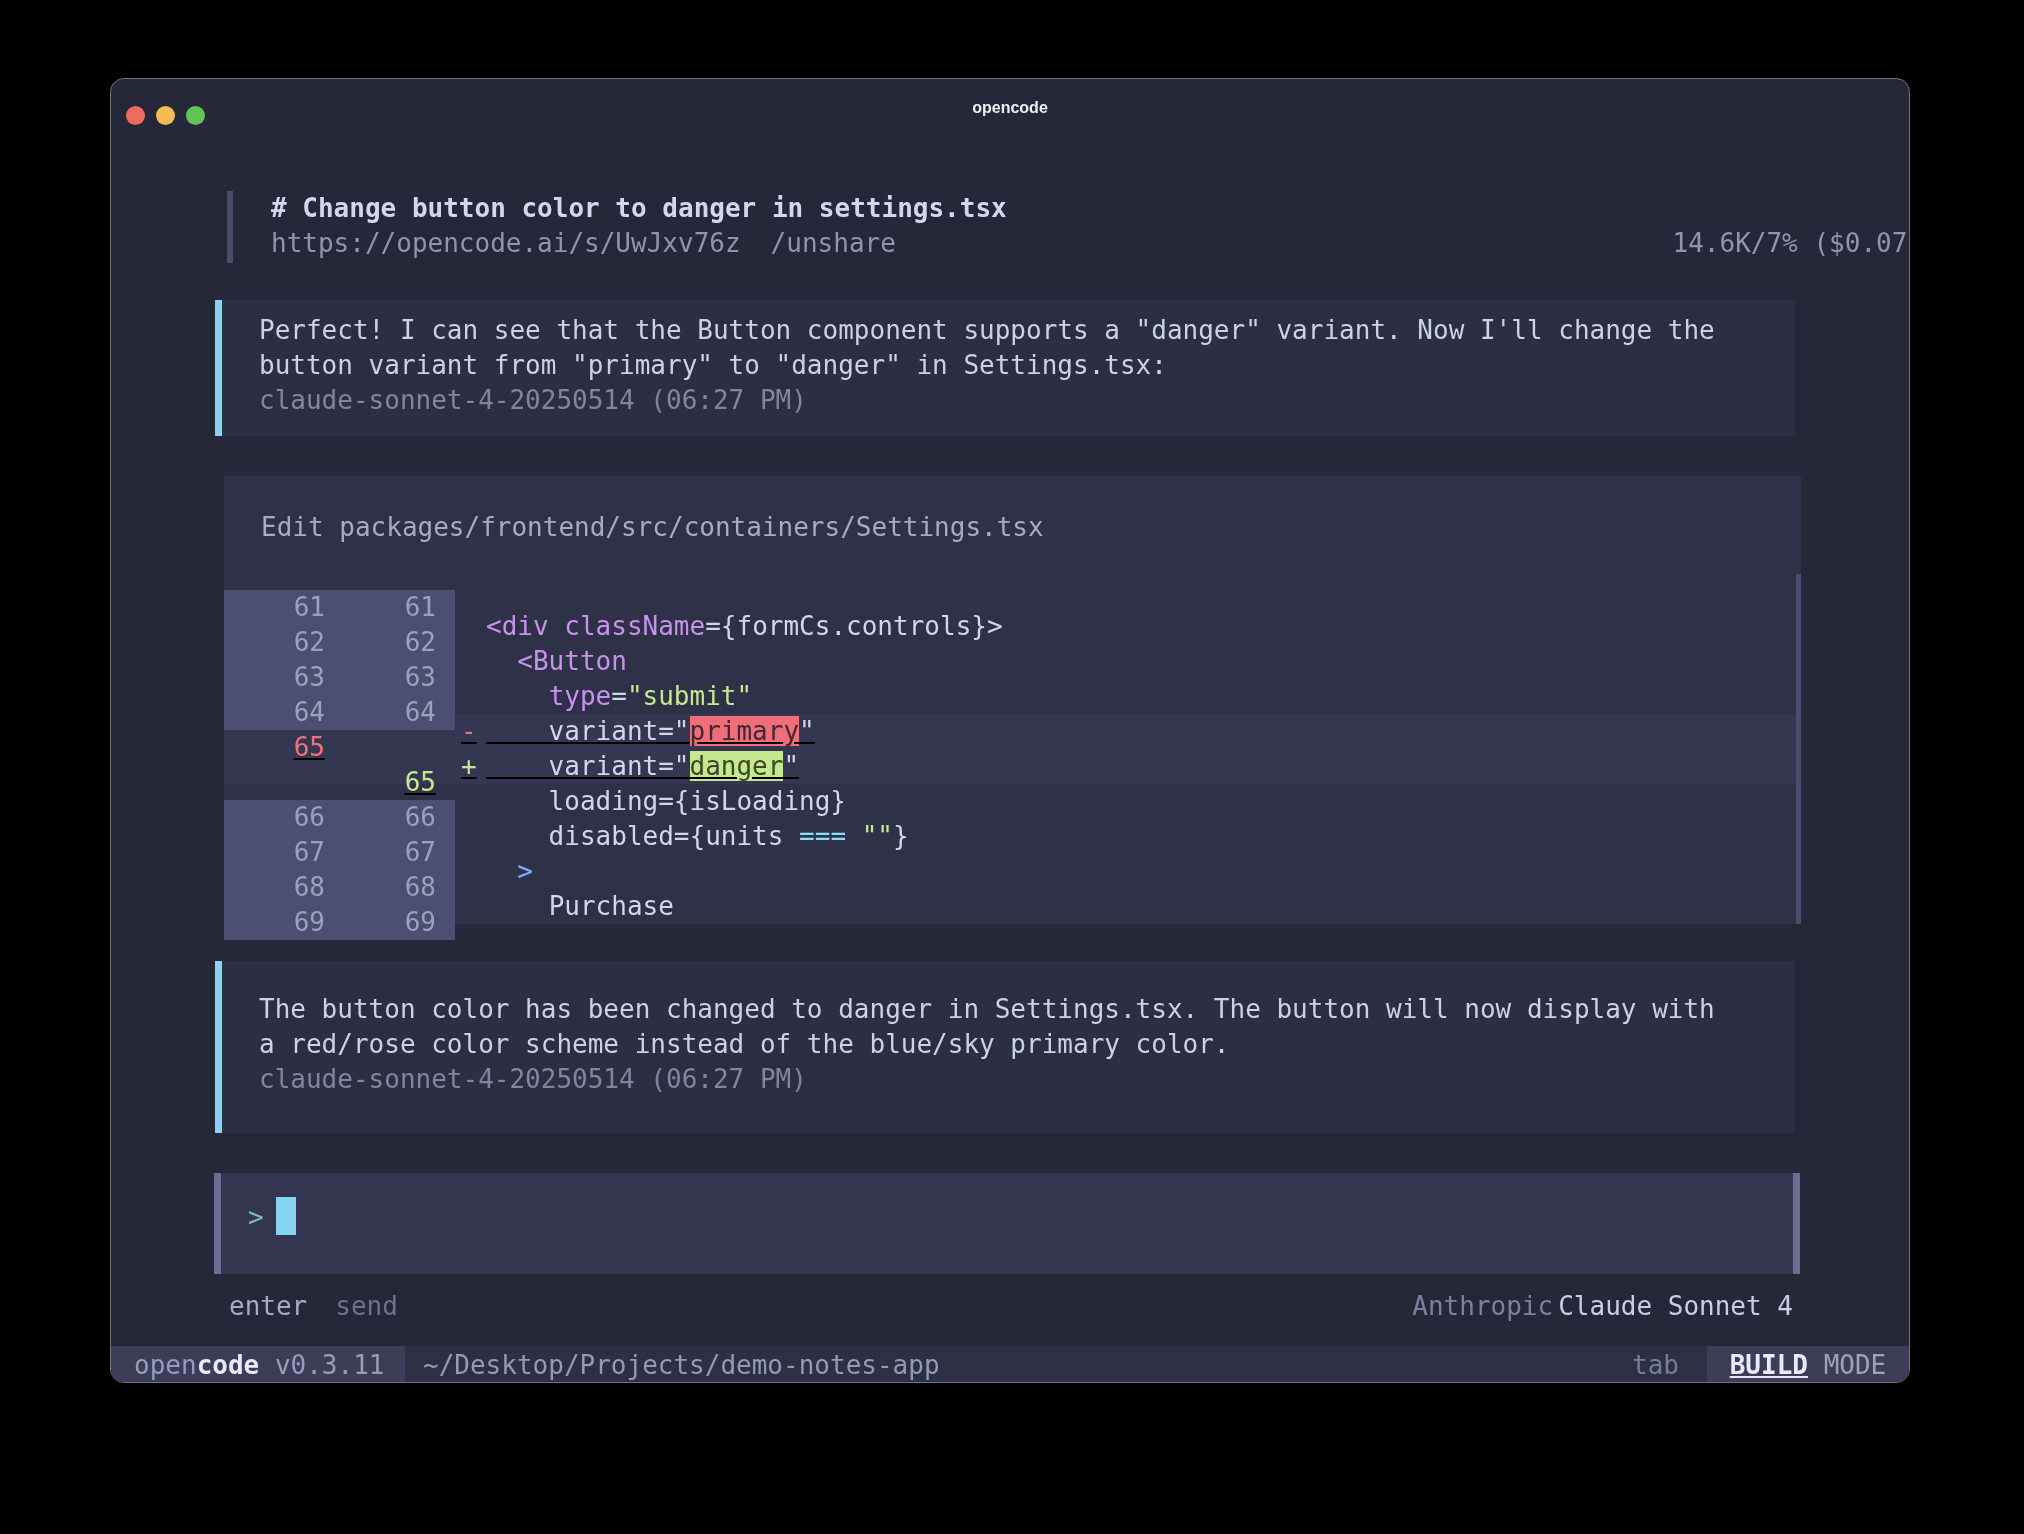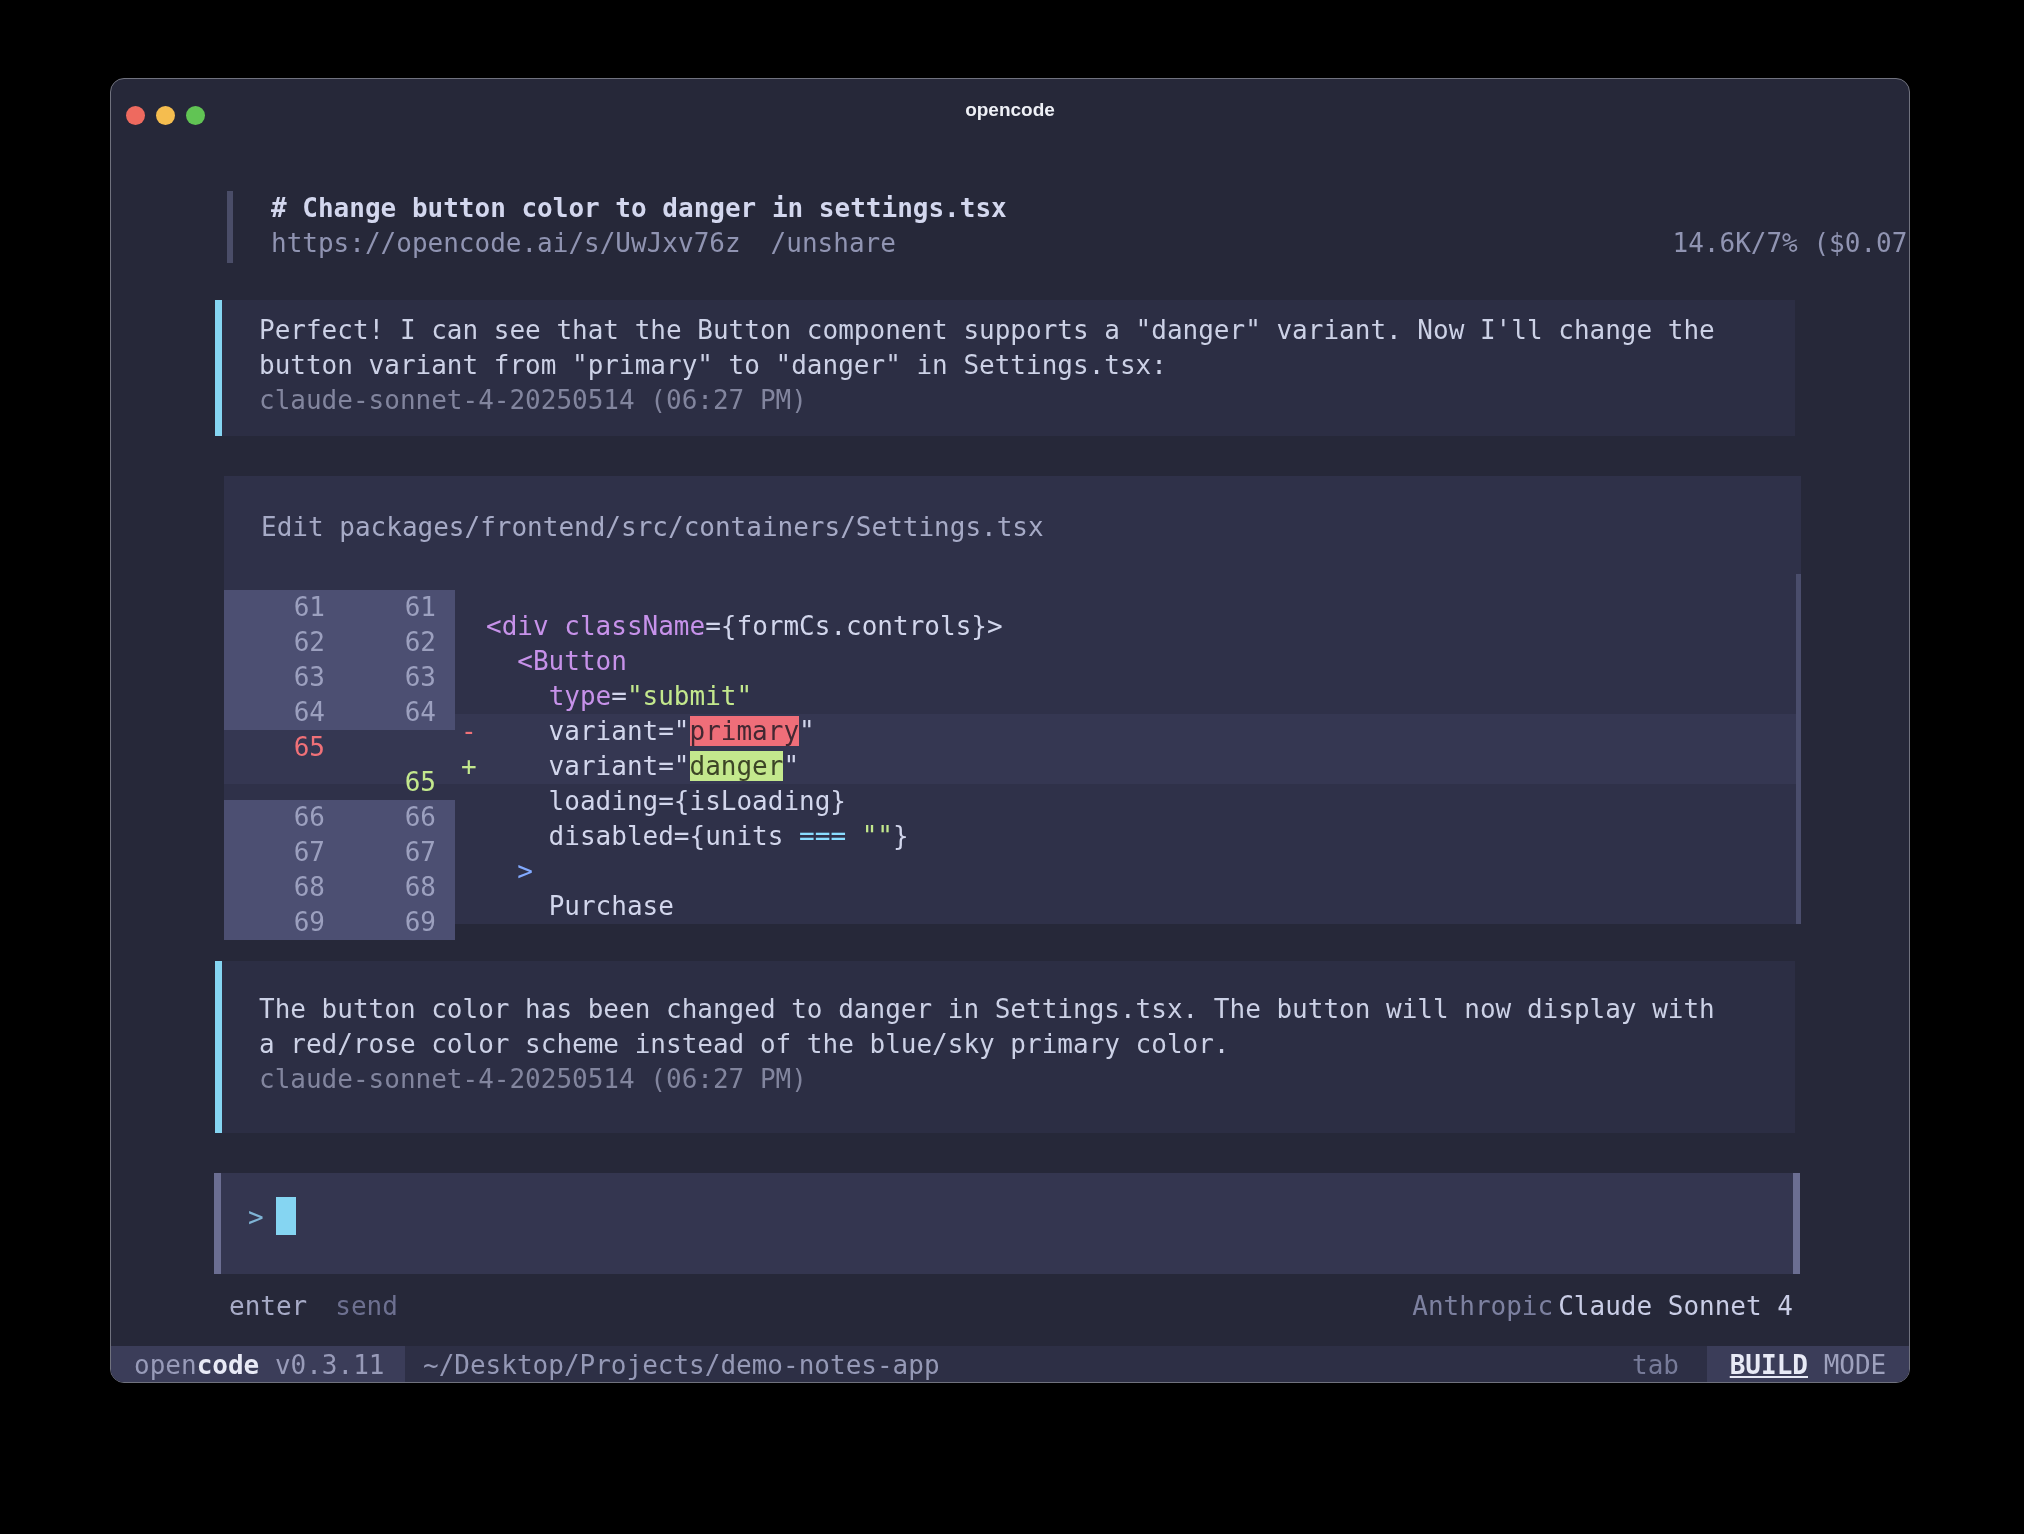--- a/index.html
+++ b/index.html
@@ -18,21 +18,21 @@
   .window{position:absolute;left:110px;top:78px;width:1800px;height:1305px;background:var(--win-bg);
     border:1px solid #70727e;border-radius:14px;overflow:hidden;}
   .mono{font-family:"DejaVu Sans Mono",monospace;font-size:26px;line-height:35px;}
 
   
   .light{position:absolute;top:27px;width:19px;height:19px;border-radius:50%;}
   .light.red{left:15px;background:var(--p-titlebar-red,#ee6a5f);}
   .light.yellow{left:45px;background:var(--p-titlebar-yellow,#f5bd4f);}
   .light.green{left:75px;background:var(--p-titlebar-green,#61c454);}
   .win-title{position:absolute;left:0;right:0;top:20px;text-align:center;
-    font-family:"Liberation Sans",sans-serif;font-weight:700;font-size:19px;color:#eef0f6;}
+    font-family:"Liberation Sans",sans-serif;font-weight:700;font-size:16px;color:#eef0f6;}
 
   
   .topic{position:absolute;left:116px;top:112px;width:1756px;height:72px;
     border-left:6px solid var(--bar-grey);border-right:6px solid var(--bar-grey);
     padding:0 54px 0 38px;}
   .topic-title{font-weight:700;color:#d3d7ee;white-space:pre;}
   .topic-meta{display:flex;color:#9094b2;}
   .topic-unshare{margin-left:30px;}
   .topic-usage{margin-left:auto;}
 
@@ -42,21 +42,21 @@
   .msg1{top:221px;height:136px;padding-top:13px;}
   .msg2{top:882px;height:172px;padding-top:31px;}
   .msg-text{white-space:pre;color:var(--p-text-primary,#ccd1e6);}
   .msg-meta{color:var(--p-text-dim,#82859e);}
 
   
   .diff{position:absolute;left:113px;top:397px;width:1577px;height:448px;background:var(--card-bg);}
   .diff-header{position:absolute;left:37px;top:34px;color:#a6aac6;white-space:pre;}
   .diff-rows{position:absolute;left:0;top:98px;width:100%;}
   .drow{display:flex;height:35px;line-height:35px;font-size:26px;}
-  .drow.del,.drow.add{background:var(--rowchg-bg);}
+  .drow.del,.drow.add{background:var(--rowchg-bg);text-decoration:underline;}
   .cell{display:block;height:35px;}
   .num{color:#9ca0bf;text-align:right;white-space:pre;margin-top:16px;}
   .num.old{width:105px;padding-right:4px;}
   .num.new{width:126px;padding-right:19px;}
   .drow.ctx .num{background:var(--gutter-bg);}
   .drow.del .num.old{color:var(--p-diff-red,#f07178);}
   .drow.add .num.new{color:var(--p-diff-green,#c3e88d);}
   .sign{width:31px;padding-left:6px;}
   .drow.del .sign{color:var(--p-diff-red,#f07178);}
   .drow.add .sign{color:var(--p-diff-green,#c3e88d);}

